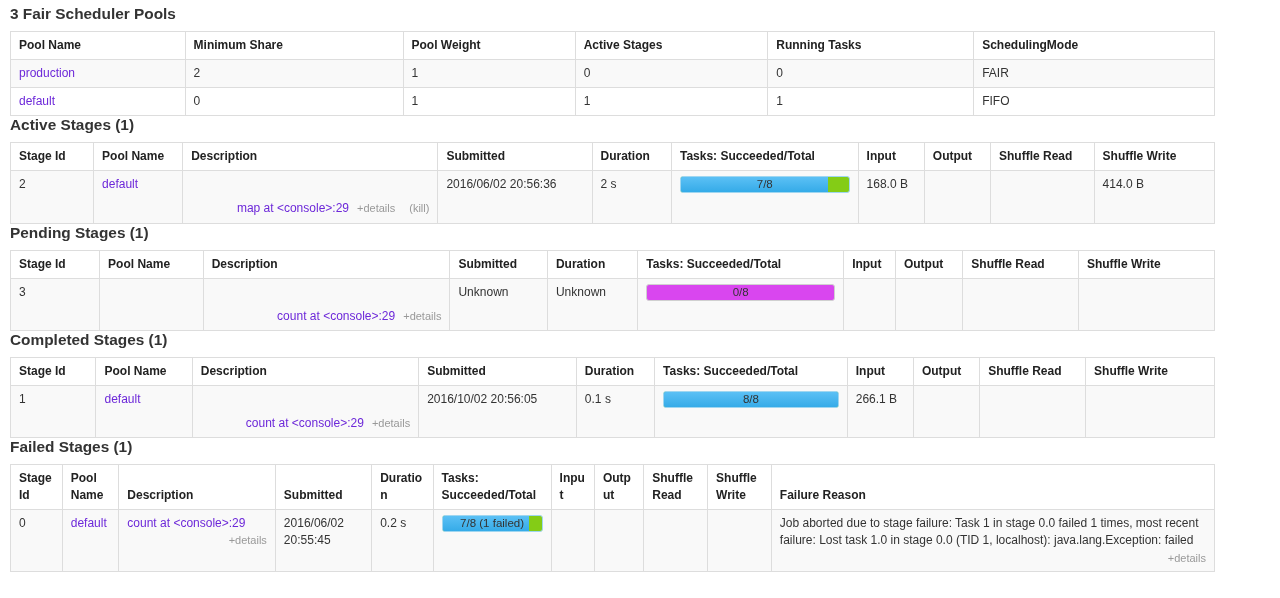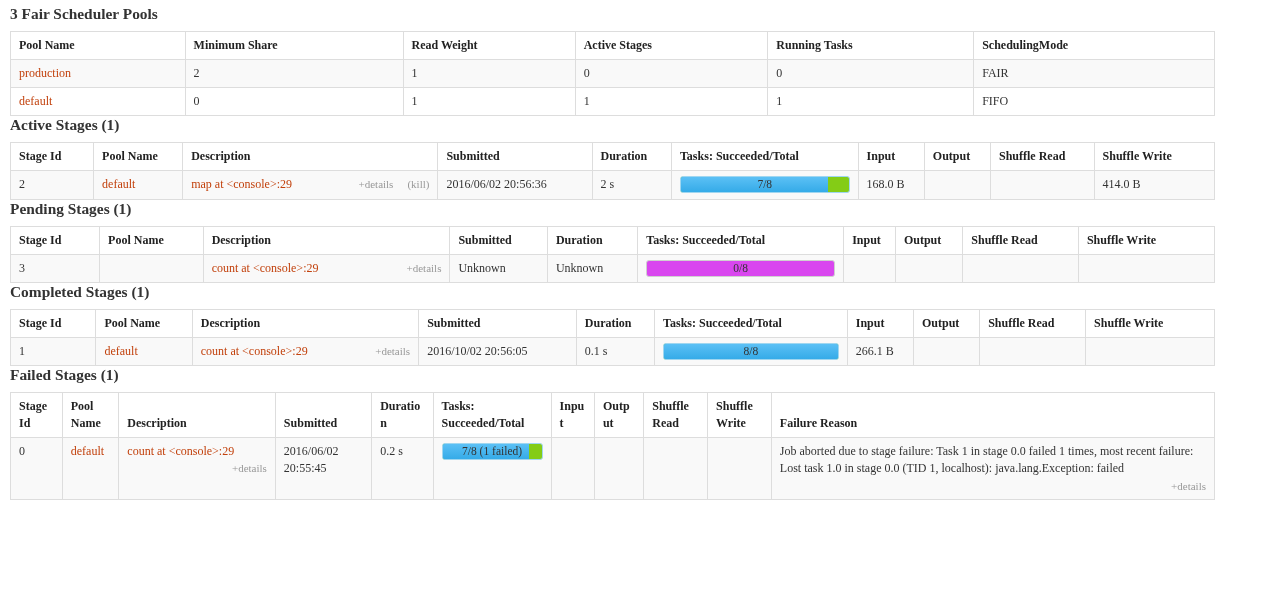--- a/index.html
+++ b/index.html
@@ -13,21 +13,20 @@
     height: 598px;
     font-family: "Liberation Sans", sans-serif;
     font-size: 12px;
     color: #333333;
     overflow: hidden;
   }
   .page {
     padding: 6px 10px 0 10px;
     box-sizing: border-box;
     width: 1225px;
-    font-family: Liberation Serif, serif;
   }
   h4.section-title {
     font-size: 15.4px;
     font-weight: bold;
     color: #333333;
     margin: 0 0 8px 0;
     padding: 0;
     line-height: 1.1;
   }
   h4.section-title.spaced {
@@ -60,36 +59,37 @@
     vertical-align: bottom;
     white-space: normal;
   }
   table.spark-table tbody tr:nth-child(odd) > td {
     background: #f9f9f9;
   }
   table.spark-table tbody tr:nth-child(even) > td {
     background: #ffffff;
   }
   a.spark-link {
-    color: #c2410c;
+    color: #6d28d9;
     text-decoration: none;
     cursor: pointer;
   }
   .muted {
     color: #999999;
     font-size: 11px;
   }
   .desc-cell {
     position: relative;
   }
   .desc-row {
     display: flex;
     align-items: baseline;
-    justify-content: space-between;
-    gap: 16px;
+    justify-content: flex-end;
+    gap: 8px;
+    margin-top: 24px;
   }
   .desc-row .desc-extra {
     display: flex;
     gap: 14px;
     flex: 0 0 auto;
     white-space: nowrap;
   }
   .desc-stacked .desc-extra-below {
     display: block;
     text-align: right;
@@ -150,21 +150,21 @@
         <col style="width:18.1%">
         <col style="width:14.3%">
       <col style="width:16.0%">
         <col style="width:17.1%">
         <col style="width:20.0%">
     </colgroup>
     <thead>
       <tr>
         <th>Pool Name</th>
         <th>Minimum Share</th>
-        <th>Read Weight</th>
+        <th>Pool Weight</th>
         <th>Active Stages</th>
         <th>Running Tasks</th>
         <th>SchedulingMode</th>
       </tr>
     </thead>
     <tbody>
       <tr>
         <td><a class="spark-link">production</a></td>
         <td>2</td>
         <td>1</td>

